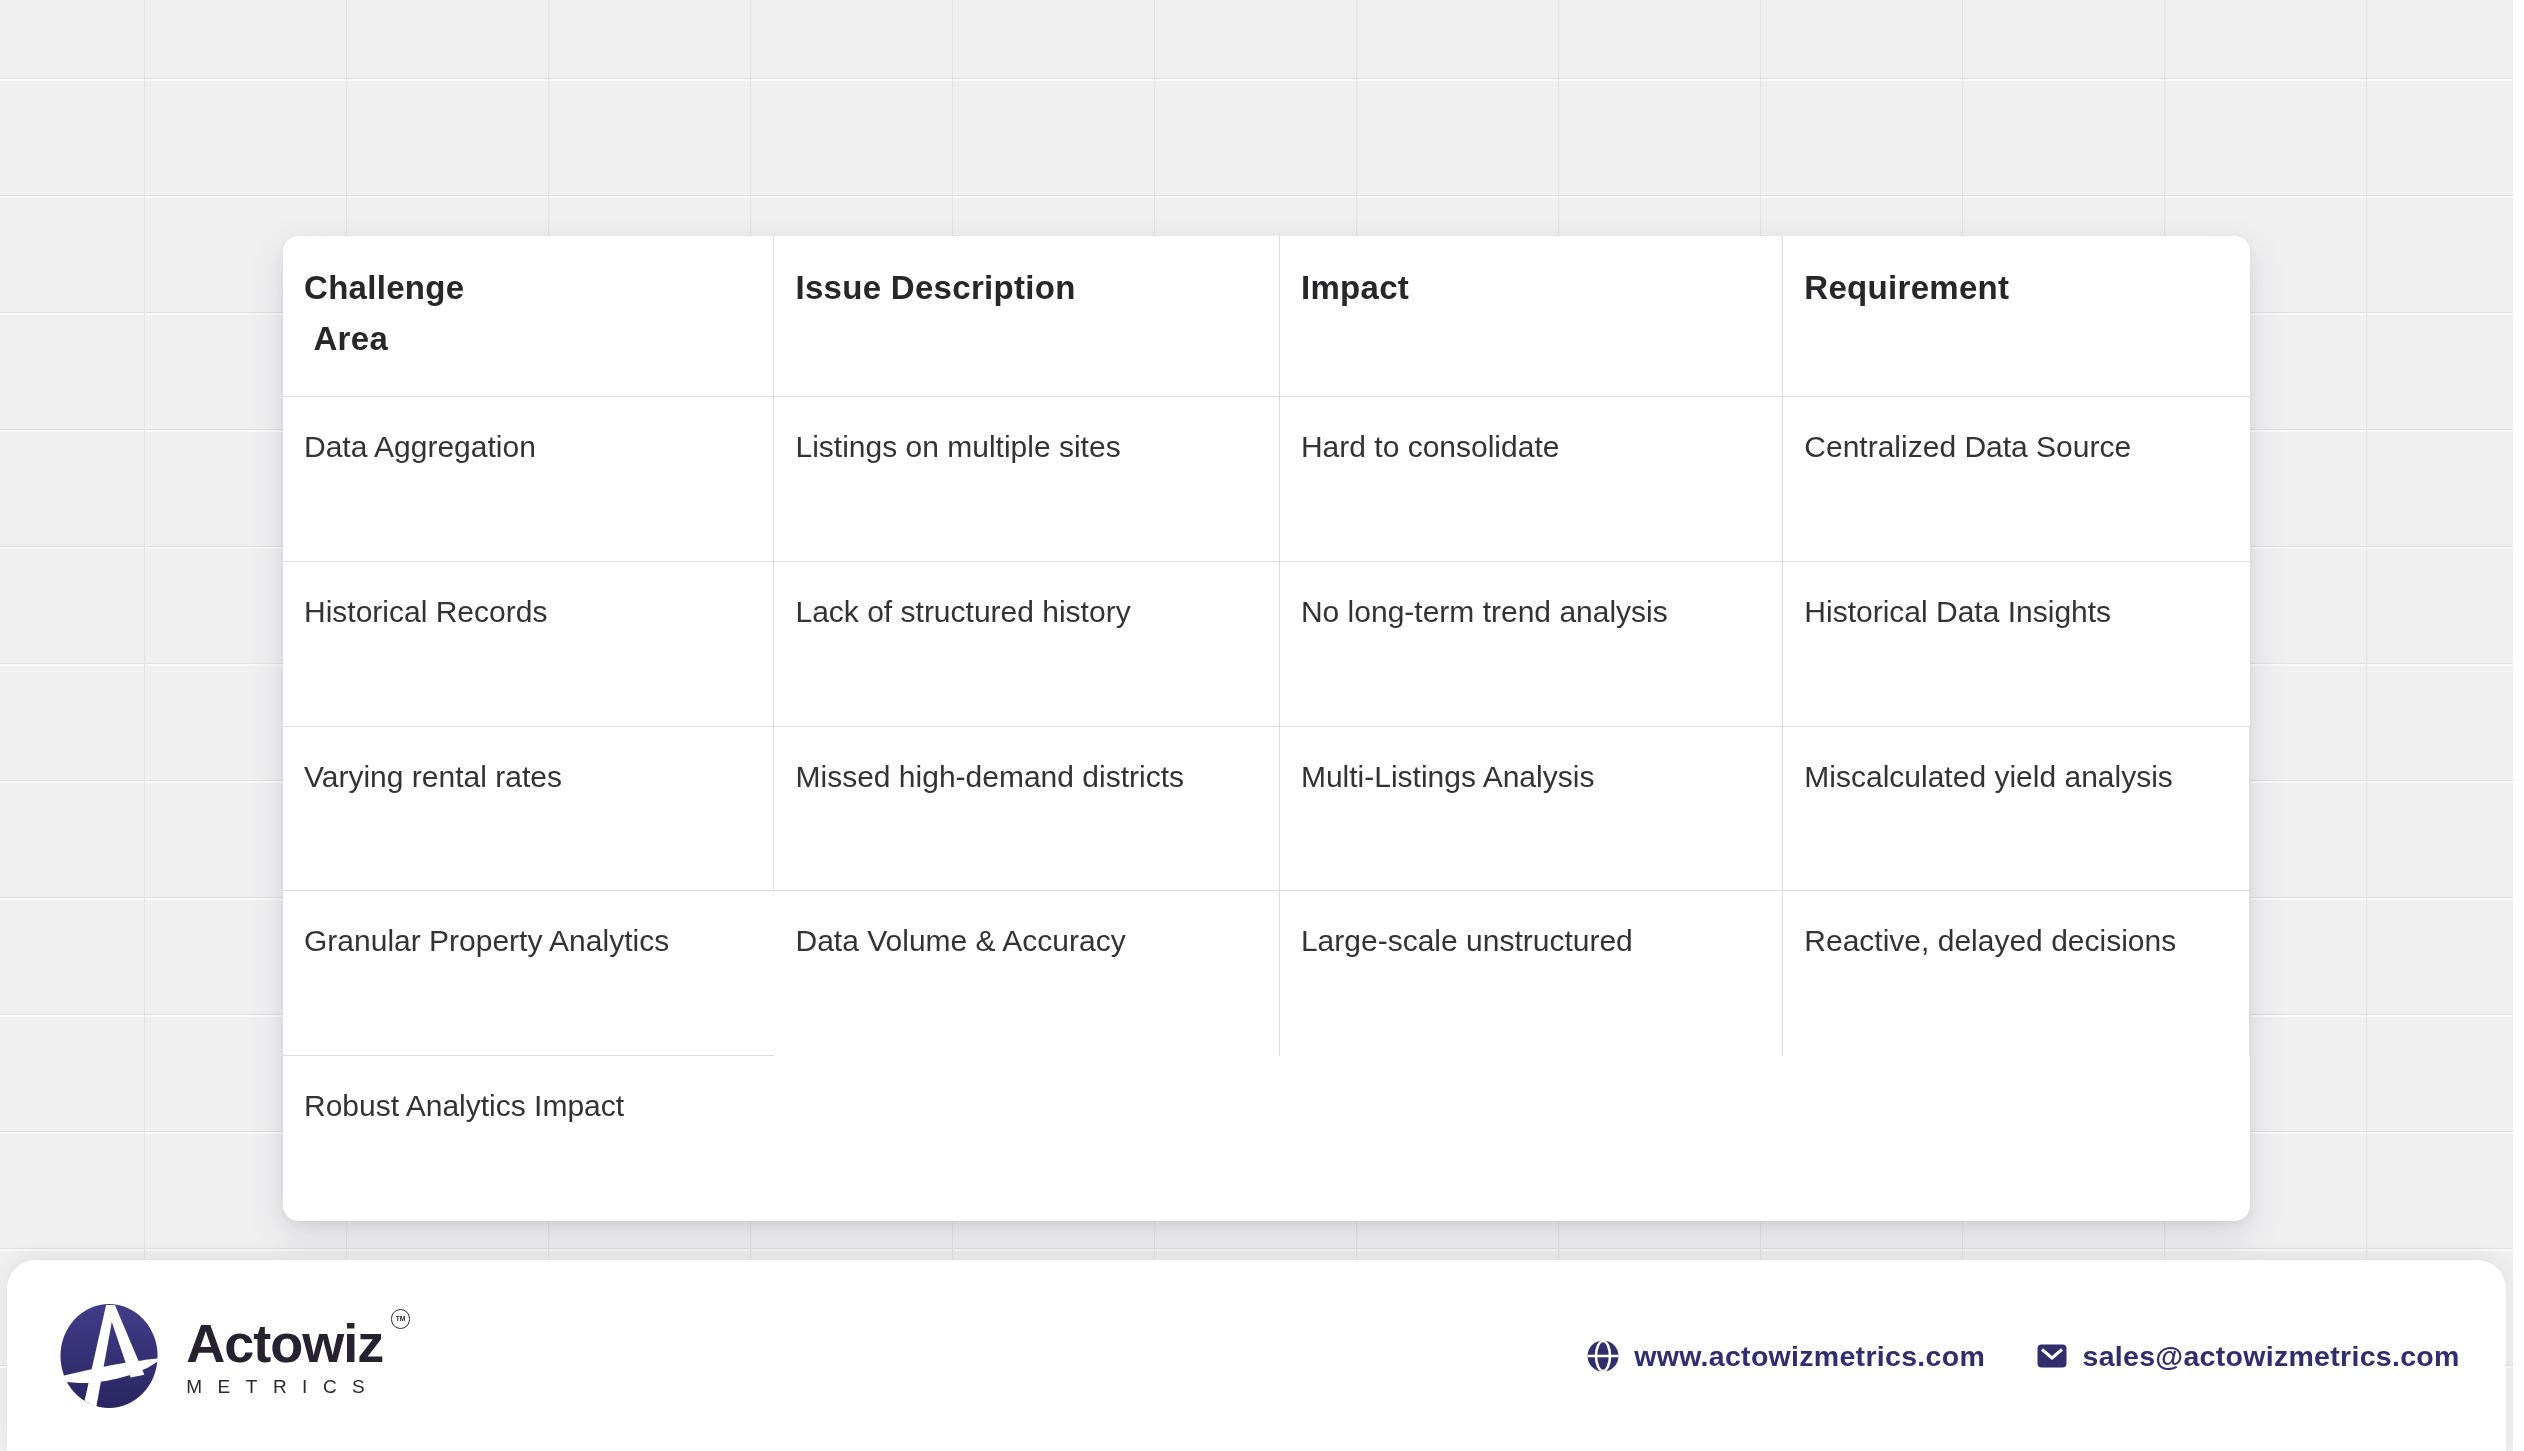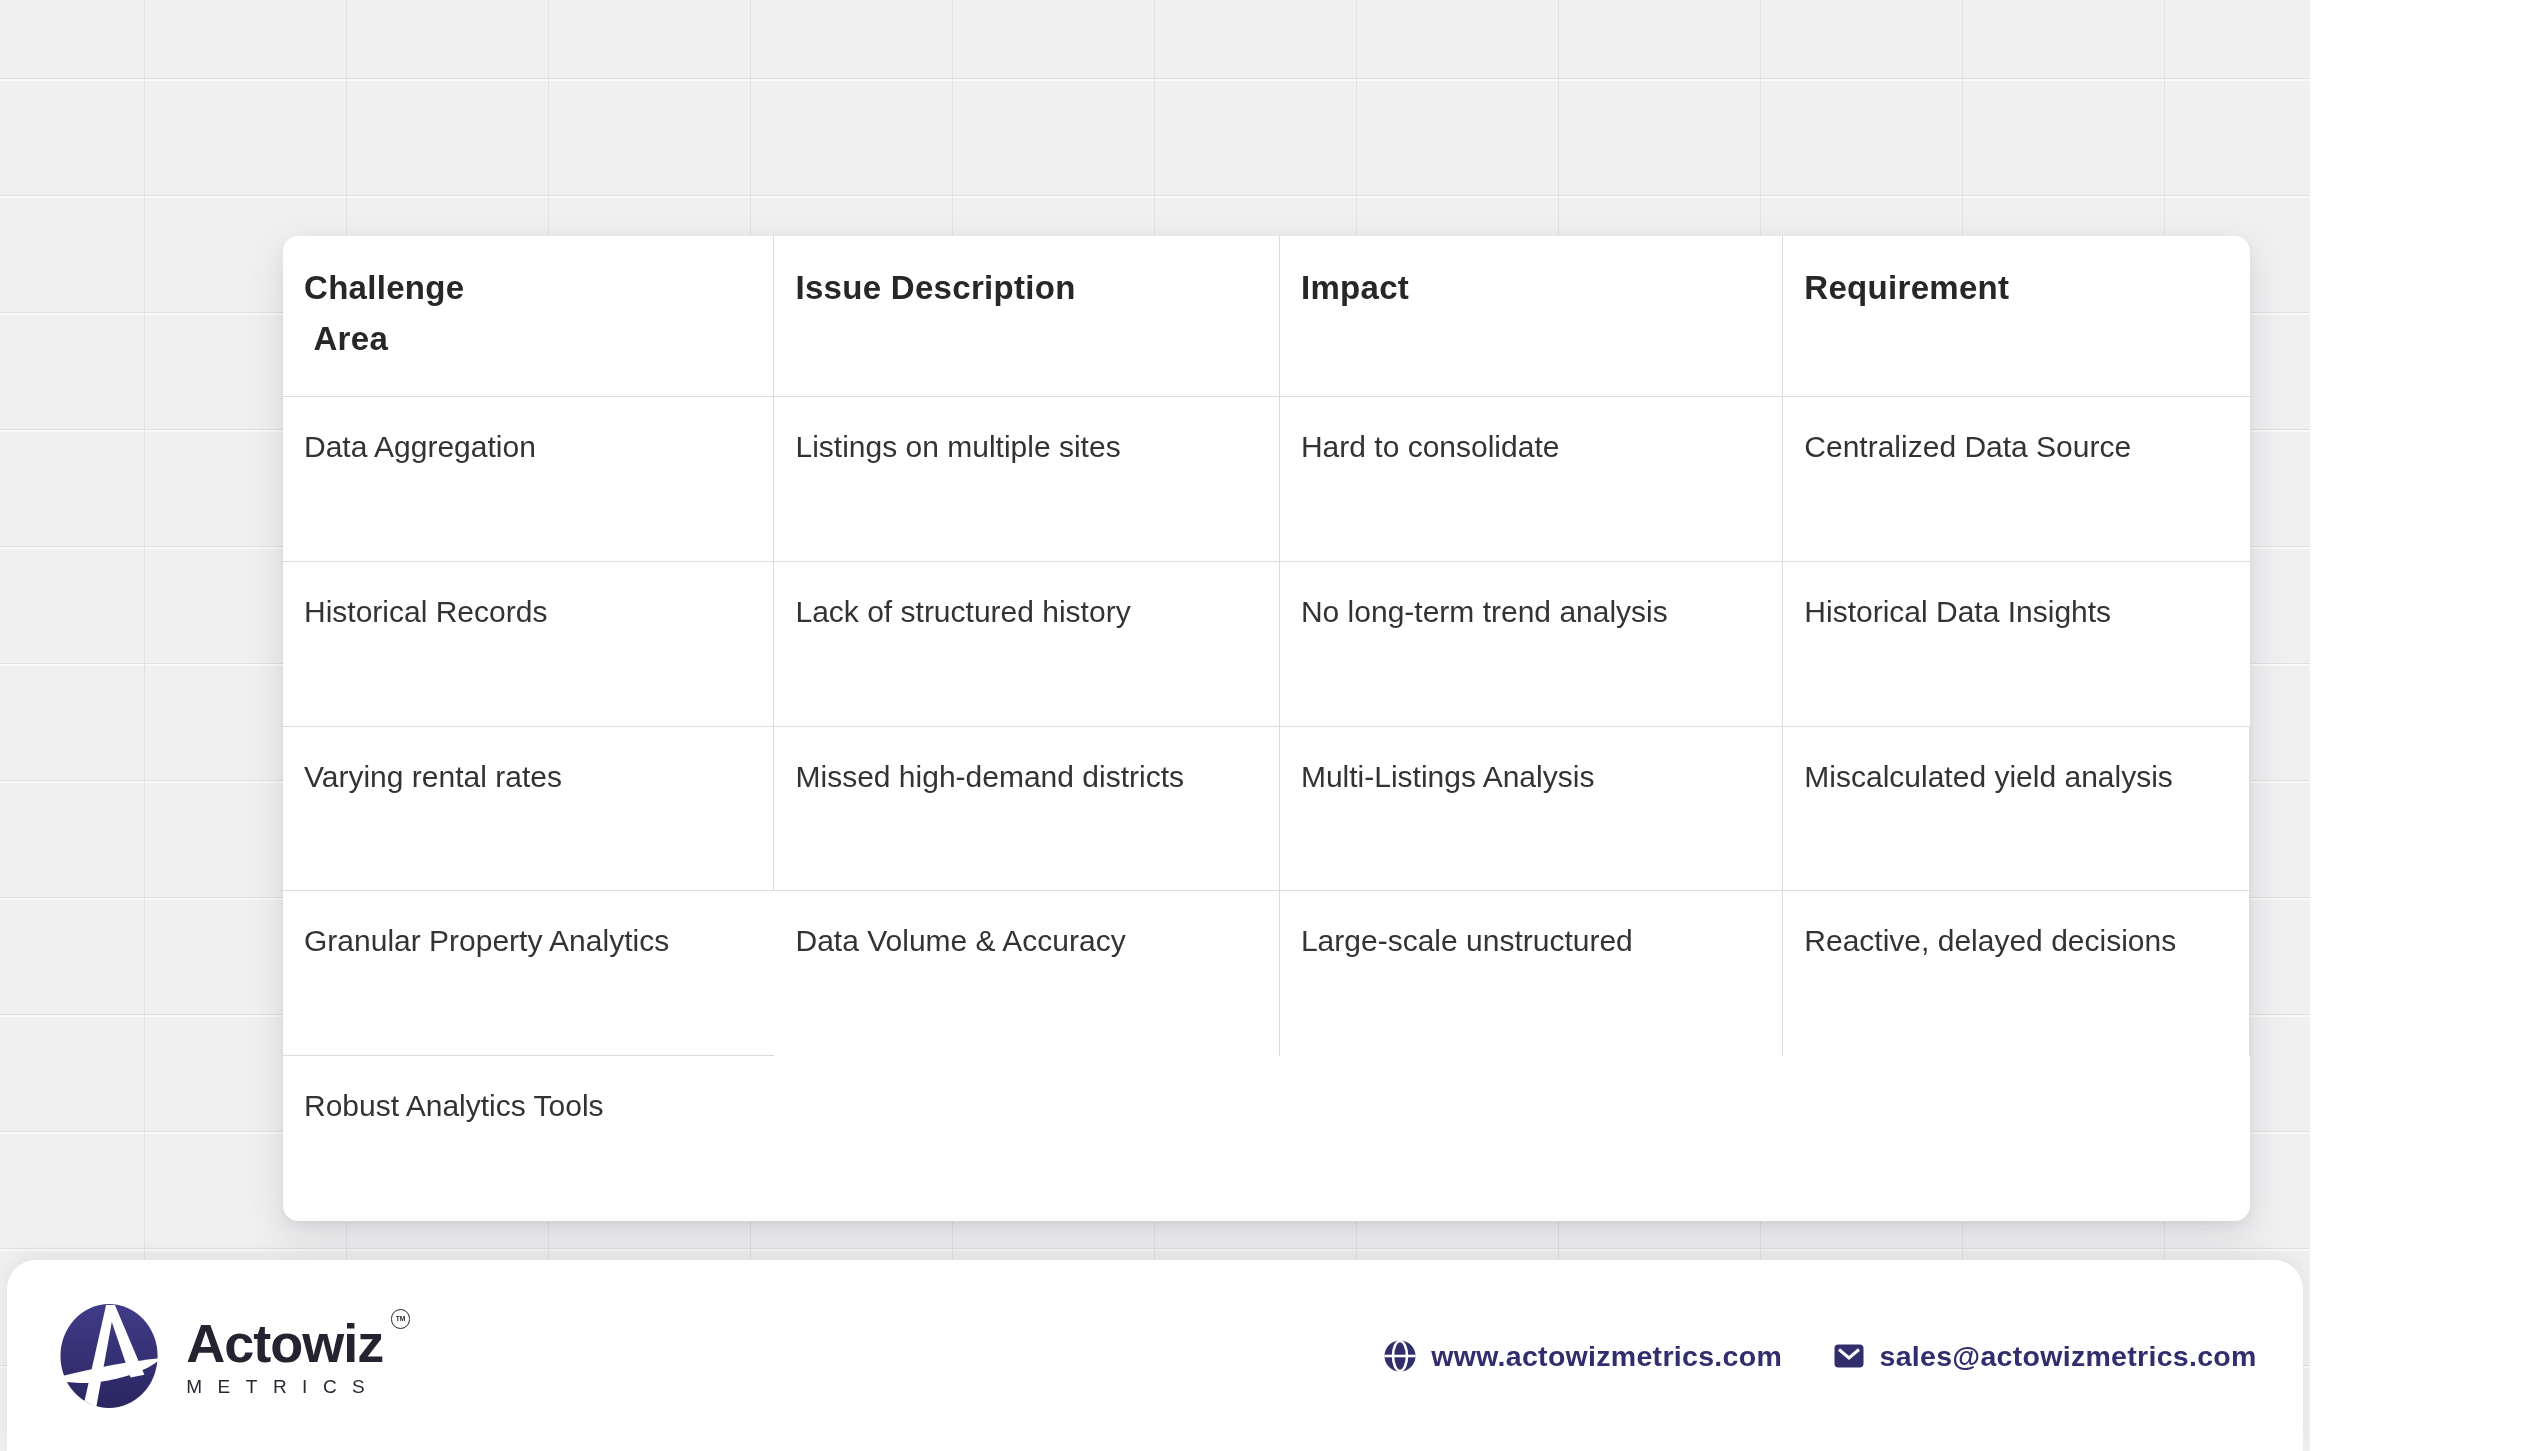--- a/index.html
+++ b/index.html
@@ -1,20 +1,20 @@
 <!DOCTYPE html>
 <html style="font-size:8.3px"><head>
 <meta charset="utf-8">
 <style>
   * { margin:0; padding:0; box-sizing:border-box; }
   html,body { width:2525px; height:1452px; }
   body { font-family:"Liberation Sans","DejaVu Sans",sans-serif; }
 
   .screen{
-    position:relative; width:2310px; height:1452px; overflow:hidden;
+    position:relative; width:2513px; height:1452px; overflow:hidden;
     background-color:#f0f0f1;
     background-image:
       linear-gradient(to right, #e2e2e3 0 1px, transparent 1px),
       linear-gradient(to bottom, #dfdfe0 0 1px, rgba(255,255,255,.65) 1px 2.6px, transparent 2.6px);
     background-size: 202px 100%, 100% 117px;
     background-position: 144px 0, 0 78px;
     background-repeat: repeat;
   }
 
   
@@ -104,21 +104,21 @@
     <div class="cell">Varying rental rates</div>
     <div class="cell">Missed high-demand districts</div>
 
     <div class="cell">Multi-Listings Analysis</div>
     <div class="cell">Miscalculated yield analysis</div>
     <div class="cell last-col">Granular Property Analytics</div>
 
     <div class="cell last-row">Data Volume &amp; Accuracy</div>
     <div class="cell last-row">Large-scale unstructured</div>
     <div class="cell last-row">Reactive, delayed decisions</div>
-    <div class="cell last-row last-col">Robust Analytics Tools</div>
+    <div class="cell last-row last-col">Robust Analytics Impact</div>
   </section>
 
   <footer class="footer">
 
     <div class="brand">
       <svg class="brand-mark" viewBox="0 0 210 216" xmlns="http://www.w3.org/2000/svg">
         <defs>
           <linearGradient id="lg" x1="0" y1="0" x2="0" y2="1">
             <stop offset="0" stop-color="#413c88"></stop>
             <stop offset="1" stop-color="#2a2661"></stop>

